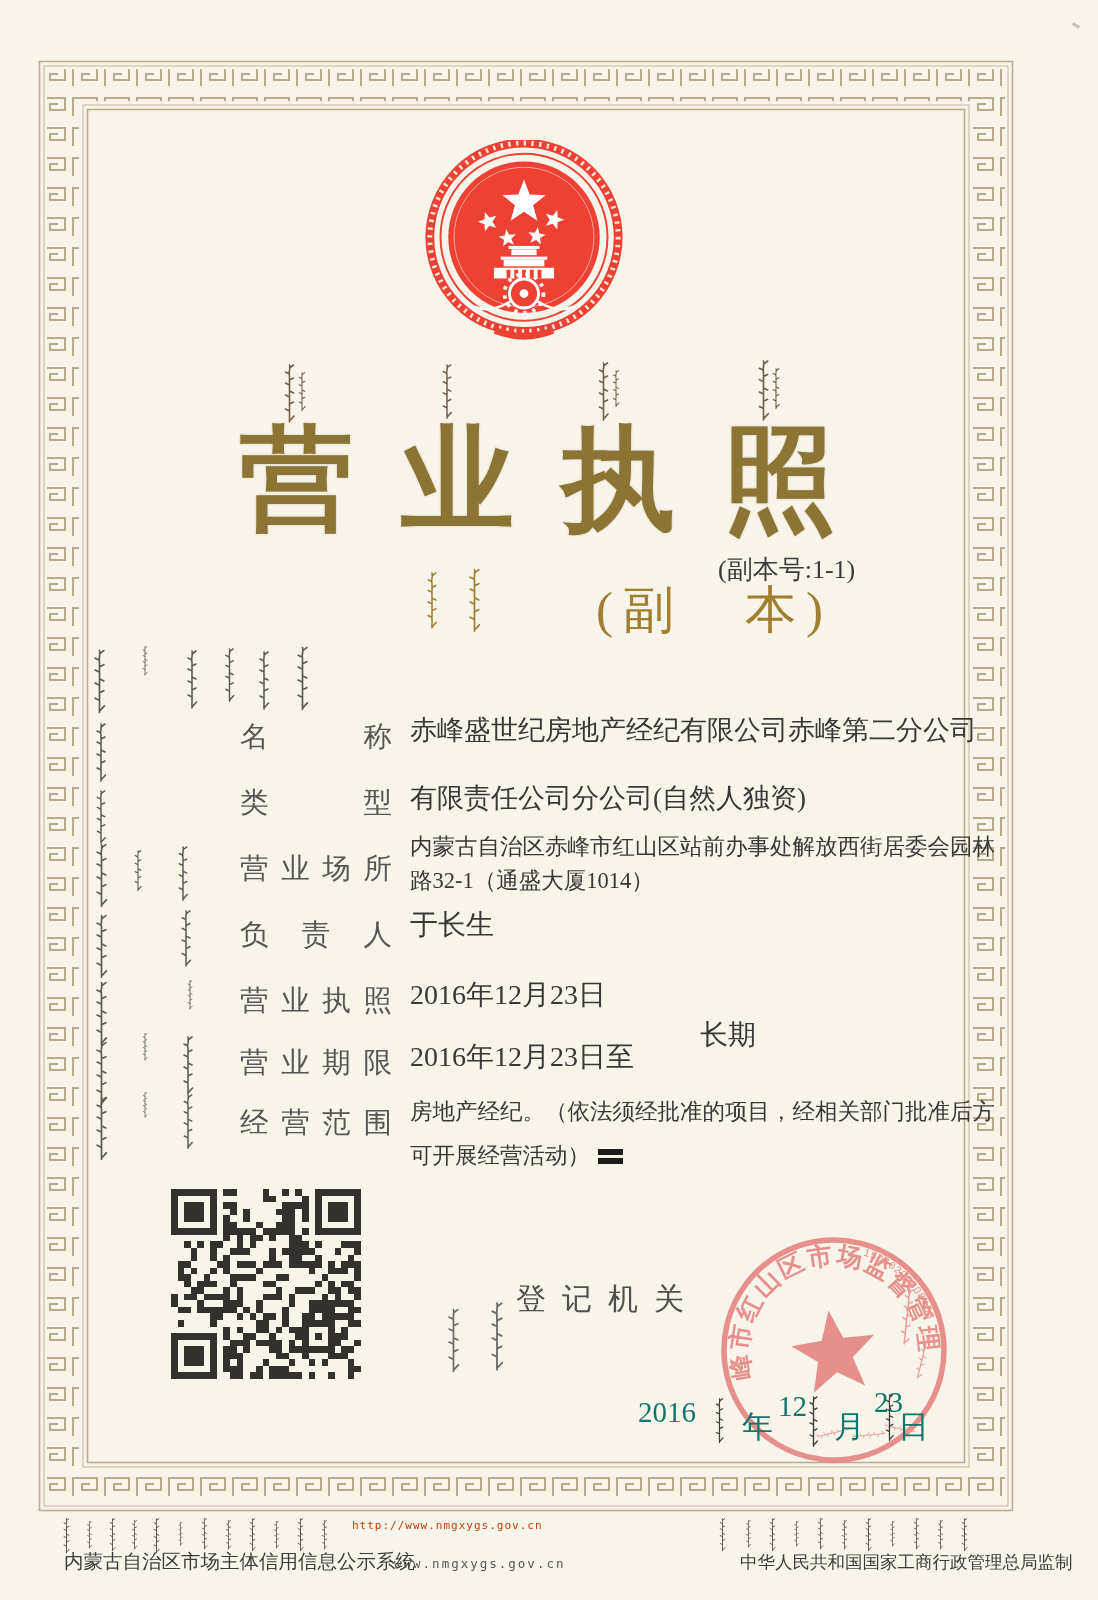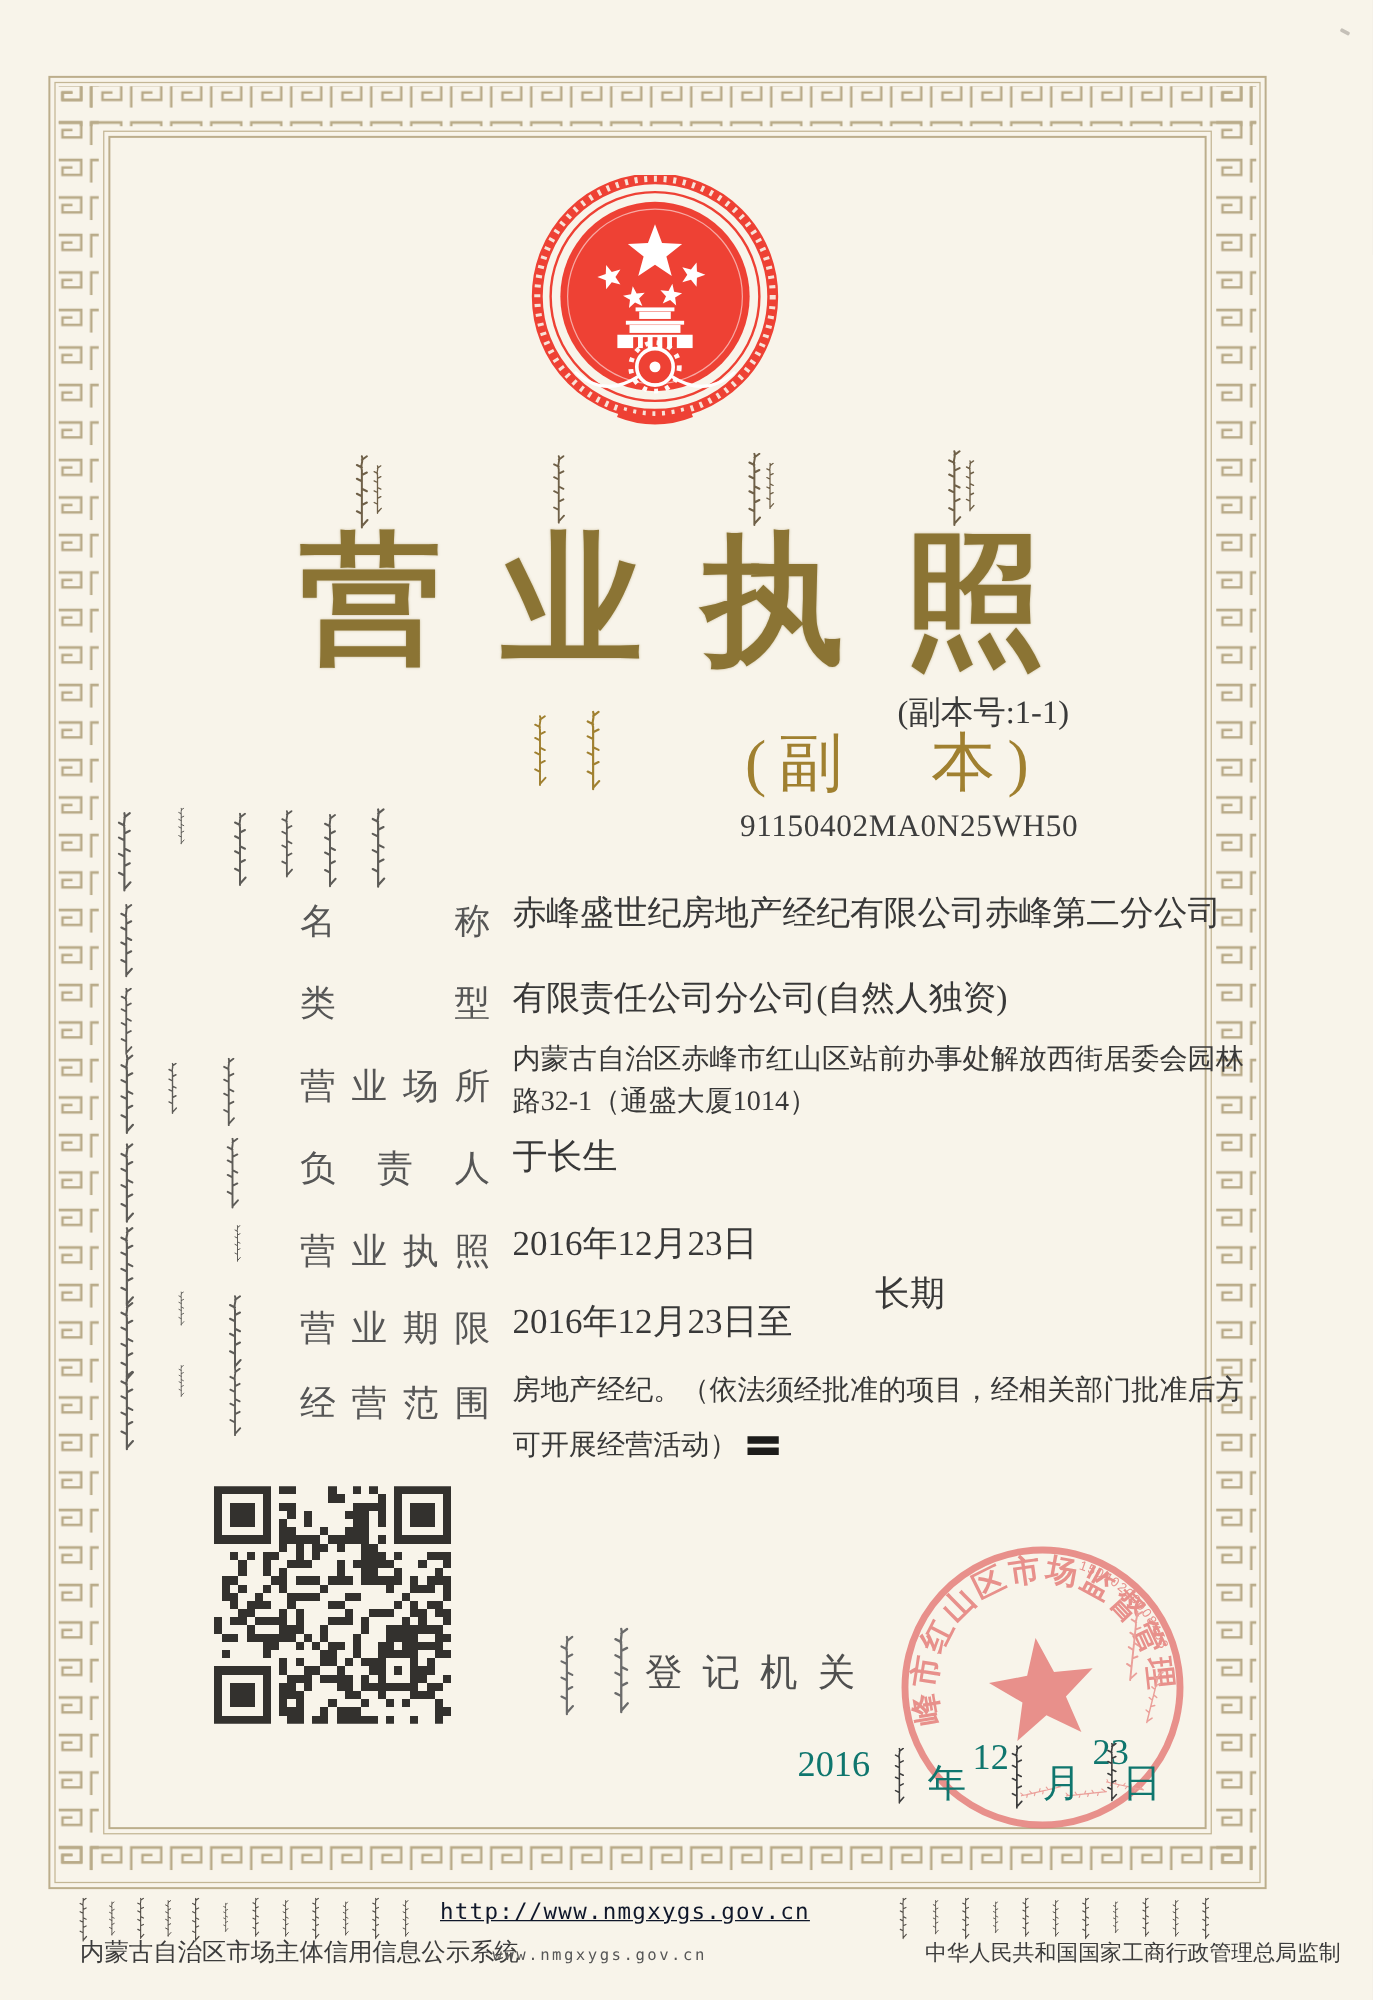--- a/index.html
+++ b/index.html
@@ -35,23 +35,23 @@
     position:absolute; left:240px; width:152px;
     font-size:28.5px; color:#565656;
     text-align:justify; text-align-last:justify; text-justify:inter-character;
   }
   .f-value{position:absolute; left:410px; font-size:27px; color:#383838; white-space:nowrap;}
   .f-value-wrap{position:absolute; left:410px; width:585px; font-size:22.5px; line-height:34px; color:#383838; white-space:normal;}
   .endmark{
     display:inline-block; width:25px; height:15px; margin-left:8px; vertical-align:-1px;
     border-top:6px solid #1d1c1a; border-bottom:6px solid #1d1c1a; box-sizing:border-box;
   }
-  .reg-label{position:absolute; left:516px; top:1318px; font-size:30px; letter-spacing:16px; color:#4f4f4f; white-space:nowrap;}
+  .reg-label{position:absolute; left:516px; top:1279px; font-size:30px; letter-spacing:16px; color:#4f4f4f; white-space:nowrap;}
   .date-part{position:absolute; color:#0f766e; white-space:nowrap; z-index:6;}
-  .footer-url-top{position:absolute; left:352px; top:1519px; font-family:"DejaVu Sans Mono", monospace; font-size:18px; letter-spacing:1px; color:#0f172a; z-index:3; white-space:nowrap;text-decoration:underline;}
+  .footer-url-top{position:absolute; left:352px; top:1519px; font-family:"DejaVu Sans Mono", monospace; font-size:11px; letter-spacing:1px; color:#c2410c; z-index:3; white-space:nowrap;}
   .footer-left-system{position:absolute; left:64px; top:1548px; font-family:Liberation Sans, sans-serif; font-size:19.5px; color:#3c3c3c; white-space:nowrap;}
   .footer-left-url{position:absolute; left:394px; top:1556px; font-family:"DejaVu Sans Mono", monospace; font-size:12.5px; letter-spacing:2px; color:#565656; white-space:nowrap;}
   .footer-right-issuer{position:absolute; left:740px; top:1550px; font-family:"Liberation Sans", sans-serif; font-size:17.5px; color:#3c3c3c; white-space:nowrap;}
   .speck{position:absolute; background:#9a968e; opacity:.55; border-radius:1px;}
 </style>
 </head>
 <body>
 
 <div class="page">
 
@@ -160,21 +160,20 @@
     </svg>
   <svg class="mg" style="left:224px;top:648px;width:11px;height:55px">
       <use href="#mgs"></use>
     </svg>
   <svg class="mg" style="left:258px;top:650px;width:12px;height:62px">
       <use href="#mgs"></use>
     </svg>
   <svg class="mg" style="left:296px;top:644px;width:13px;height:70px">
       <use href="#mgs"></use>
     </svg>
-  <div class="cc-value">91150402MA0N25WH50</div>
 
   <svg class="mg" style="left:95px;top:722px;width:12px;height:62px">
       <use href="#mgs"></use>
     </svg>
   <div class="f-label" style="top:718px">名称</div>
   <div class="f-value" style="top:712px">赤峰盛世纪房地产经纪有限公司赤峰第二分公司</div>
 
   <svg class="mg" style="left:95px;top:790px;width:12px;height:55px">
       <use href="#mgs"></use>
     </svg>

